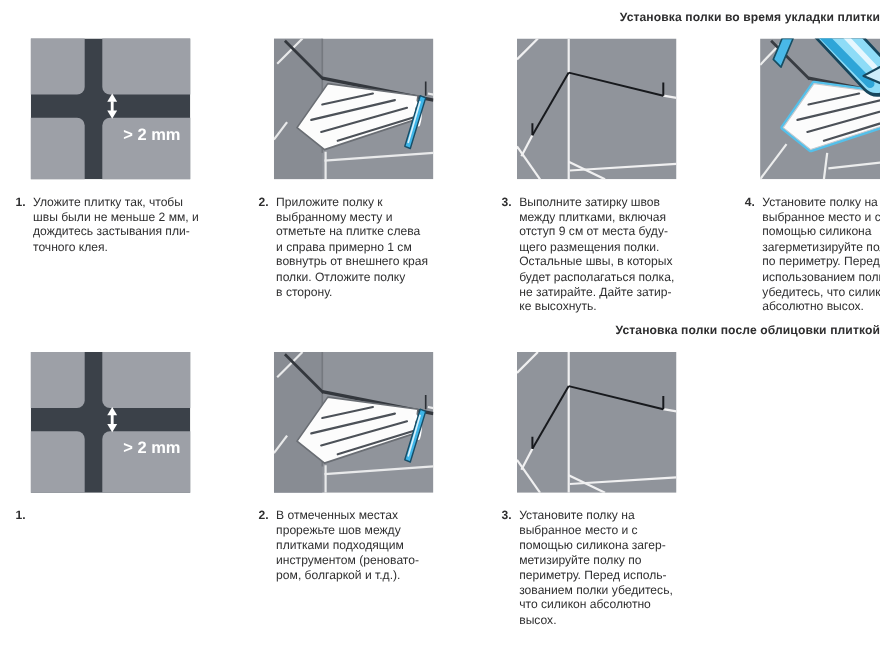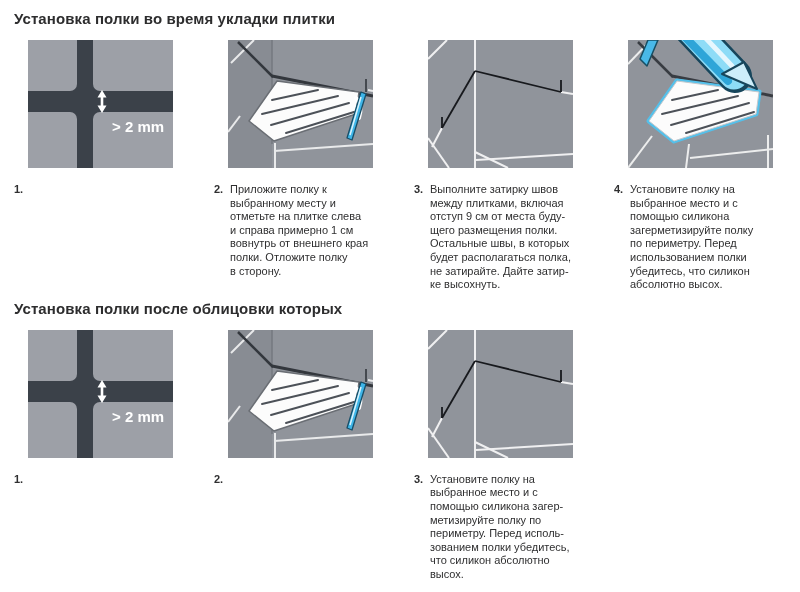--- a/index.html
+++ b/index.html
@@ -2,24 +2,24 @@
 <html><head>
 <meta charset="utf-8">
 <style>
   html,body{margin:0;padding:0;}
   body{
     width:800px;height:592px;overflow:hidden;background:#ffffff;
     font-family:"Liberation Sans","DejaVu Sans",sans-serif;
   }
   .page{padding:10px 0 0 14px;}
   .section-heading{
-    font-size:15px;font-weight:700;color:#2d2d2e;
-    margin:0 0 13px 0;letter-spacing:.1px;
+    font-size:11px;font-weight:700;color:#2d2d2e;
+    margin:0 0 13px 0;letter-spacing:.1px;text-align:right;
   }
-  .row{display:grid;grid-template-columns:repeat(4,190px);column-gap:10px;}
+  .row{display:grid;grid-template-columns:repeat(4,190px);column-gap:31px;}
   .illus{display:block;margin-left:14px;}
   .steps-row{margin-top:15px;}
   .step{display:flex;font-size:11px;line-height:13.6px;color:#2f2f30;}
   .step .num{flex:0 0 16px;font-weight:700;}
   .step .txt{white-space:pre-line;}
   .section-2{margin-top:8px;}
 </style>
 </head>
 <body>
 
@@ -120,20 +120,24 @@
           <line x1="54" y1="-6" x2="100" y2="41" stroke="#2ea5d8" stroke-width="8" stroke-linecap="round"></line>
           <line x1="70" y1="-10" x2="104" y2="26" stroke="#e6f7fe" stroke-width="5" stroke-linecap="round"></line>
           <polygon points="94,34 116,22 129,49" fill="#cdeefa" stroke="#17465c" stroke-width="2" stroke-linejoin="round"></polygon>
         </g>
       </svg>
     </div>
 
     <div class="row steps-row">
       <div class="step">
         <span class="num">1.</span>
+        <span class="txt">Уложите плитку так, чтобы
+швы были не меньше 2 мм, и
+дождитесь застывания пли-
+точного клея.</span>
       </div>
       <div class="step">
         <span class="num">2.</span>
         <span class="txt">Приложите полку к
 выбранному месту и
 отметьте на плитке слева
 и справа примерно 1 см
 вовнутрь от внешнего края
 полки. Отложите полку
 в сторону.</span>
@@ -157,21 +161,21 @@
 загерметизируйте полку
 по периметру. Перед
 использованием полки
 убедитесь, что силикон
 абсолютно высох.</span>
       </div>
     </div>
   </div>
 
   <div class="section section-2">
-    <h2 class="section-heading">Установка полки после облицовки которых</h2>
+    <h2 class="section-heading">Установка полки после облицовки плиткой</h2>
 
     <div class="row images-row">
 
       <svg class="illus" width="145" height="128" viewBox="0 0 145 128">
         <rect width="145" height="128" fill="#3b4149"></rect>
         <g fill="#9da0a7">
           <rect x="-10" y="-10" width="59" height="61" rx="7"></rect>
           <rect x="65" y="-10" width="92" height="61" rx="7"></rect>
           <rect x="-10" y="72" width="59" height="70" rx="7"></rect>
           <rect x="65" y="72" width="92" height="70" rx="7"></rect>
@@ -233,20 +237,25 @@
 
       <div></div>
     </div>
 
     <div class="row steps-row">
       <div class="step">
         <span class="num">1.</span>
       </div>
       <div class="step">
         <span class="num">2.</span>
+        <span class="txt">В отмеченных местах
+прорежьте шов между
+плитками подходящим
+инструментом (реновато-
+ром, болгаркой и т.д.).</span>
       </div>
       <div class="step">
         <span class="num">3.</span>
         <span class="txt">Установите полку на
 выбранное место и с
 помощью силикона загер-
 метизируйте полку по
 периметру. Перед исполь-
 зованием полки убедитесь,
 что силикон абсолютно

